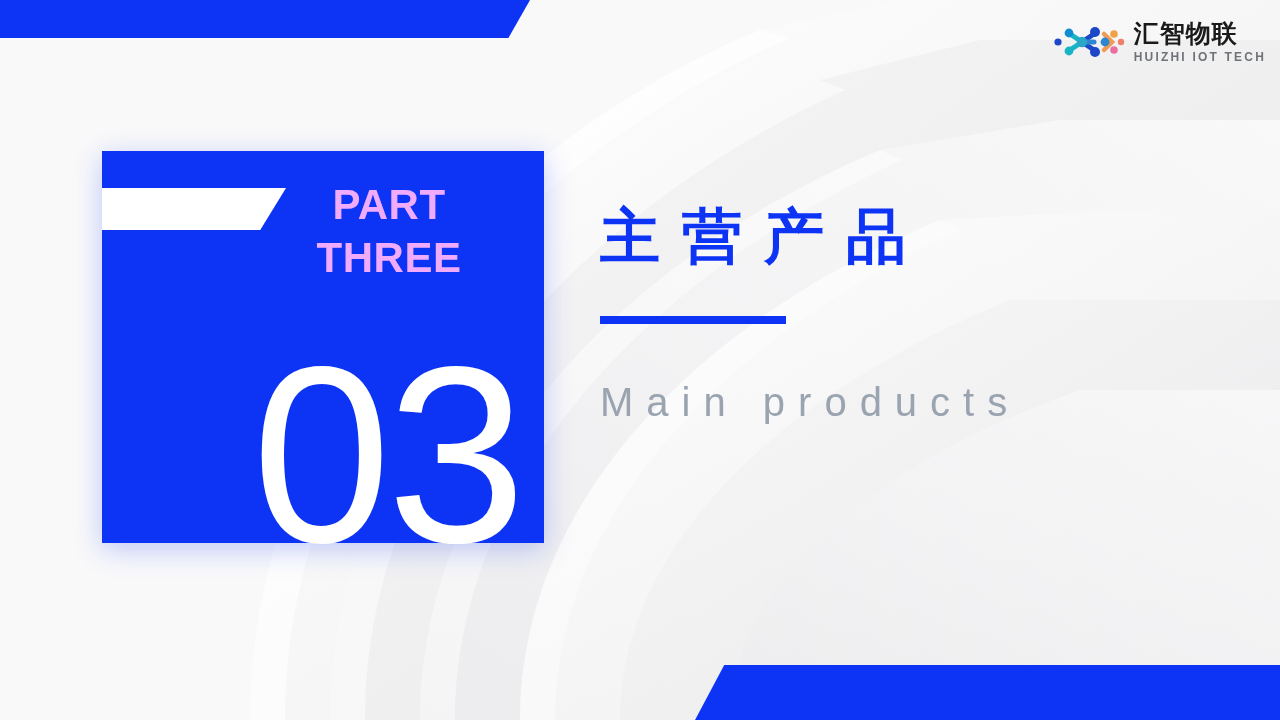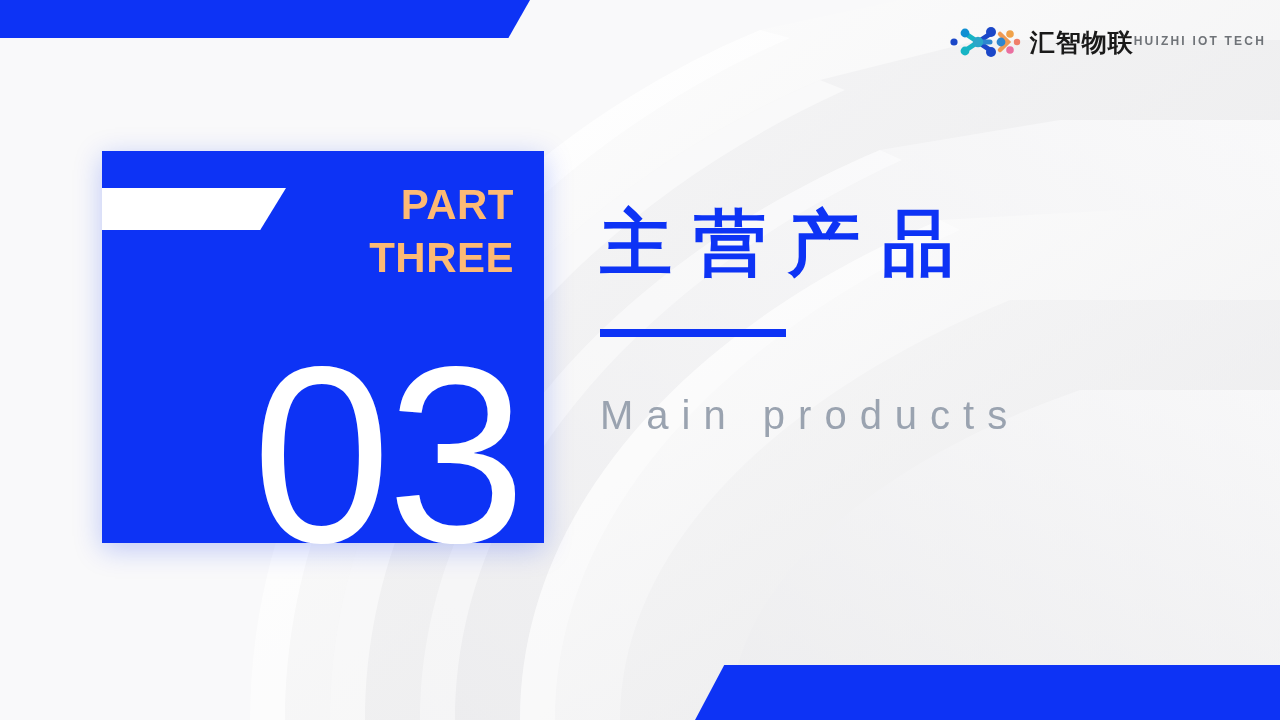--- a/index.html
+++ b/index.html
@@ -49,22 +49,22 @@
   }
   .part-slash {
     position:absolute; left:0; top:37px;
     width:184px; height:42px;
     background:#ffffff;
     clip-path:polygon(0 0, 100% 0, 86% 100%, 0 100%);
   }
   .part-label {
     position:absolute; right:30px; top:28px;
     width:250px;
-    text-align:right;
-    color:#fdba74;
+    text-align:center;
+    color:#f0abfc;
     font-size:42px;
     font-weight:bold;
     line-height:1.26;
     letter-spacing:.5px;
   }
   .part-num {
     position:absolute; right:22px; bottom:-38px;
     color:#ffffff;
     font-size:250px;
     font-weight:normal;
@@ -72,21 +72,21 @@
     letter-spacing:-4px;
   }
 
   
   .title-zone {
     position:absolute; left:600px; top:205px;
     width:640px;
   }
   .title-cn {
     color:#0d33f5;
-    font-size:72px;
+    font-size:60px;
     font-weight:bold;
     letter-spacing:22px;
     line-height:1.08;
     white-space:nowrap;
   }
   .title-rule {
     margin-top:46px;
     width:186px; height:8px;
     background:#0d33f5;
   }
@@ -98,21 +98,21 @@
     letter-spacing:13px;
     white-space:nowrap;
   }
 
   
   .logo {
     position:absolute; right:14px; top:20px;
     display:flex; align-items:center; gap:8px;
   }
   .logo-mark { width:78px; height:44px; flex:none; }
-  .logo-text { display:flex; flex-direction:row; line-height:1; }
+  .logo-text { display:flex; flex-direction:column; line-height:1; }
   .logo-cn {
     font-size:25px; font-weight:bold; color:#1a1a1a;
     letter-spacing:1px;
   }
   .logo-en {
     margin-top:5px;
     font-size:12px; font-weight:bold;
     color:#6f7378; letter-spacing:2.2px;
   }
 </style>

